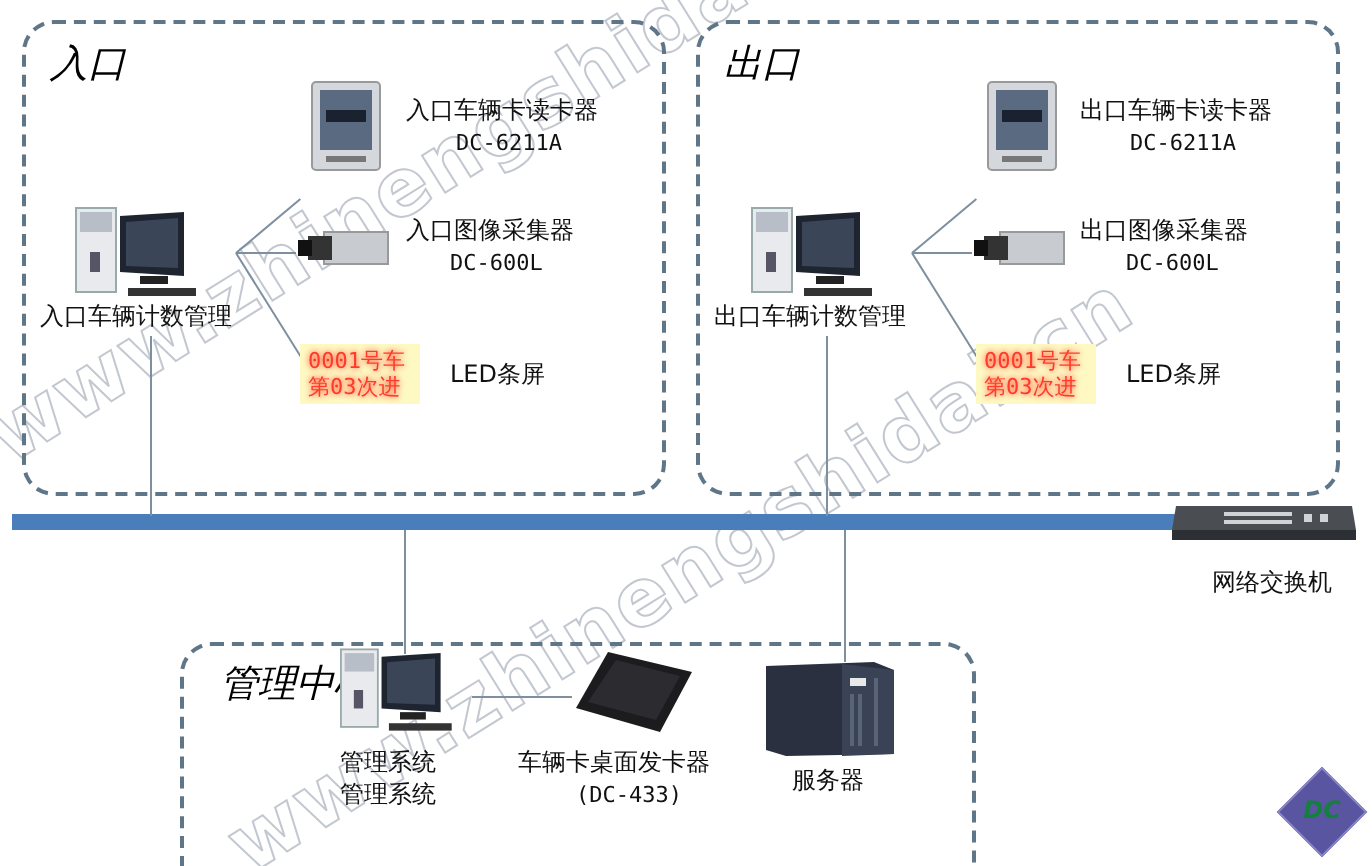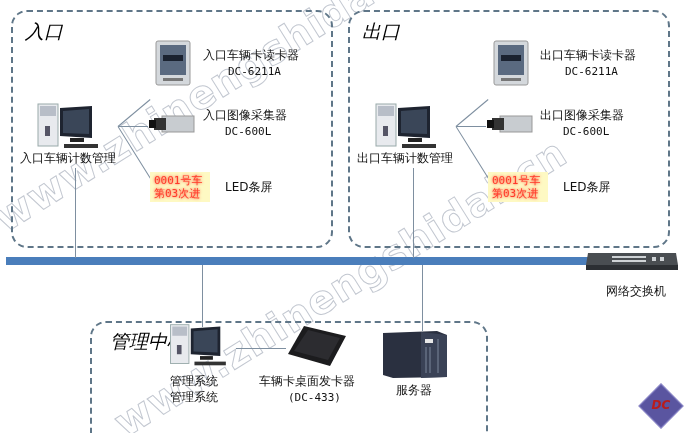--- a/index.html
+++ b/index.html
@@ -29,21 +29,21 @@
     font-size: 11px; line-height: 13px; padding: 2px 4px; box-sizing: border-box;
     font-family: "DejaVu Sans Mono", "Liberation Mono", monospace;
     text-shadow: 0 0 3px #ff2a1a;
   }
   .logo {
     position: absolute; left: 645px; top: 390px; width: 30px; height: 30px;
     background: #5a55a0; transform: rotate(45deg); border: 1px solid #8a86c8;
   }
   .logo-text {
     position: absolute; left: 645px; top: 398px; width: 32px; text-align: center;
-    color: #b91c1c; font-weight: bold; font-style: italic; font-size: 12px;
+    color: #15803d; font-weight: bold; font-style: italic; font-size: 12px;
   }
 </style>
 </head>
 <body>
 
 <div class="watermark" style="left:10px; top:195px; transform: rotate(-32deg);">www.zhinengshidai.cn</div>
 <div class="watermark" style="left:130px; top:400px; transform: rotate(-32deg);">www.zhinengshidai.cn</div>
 
 <div class="zone" style="left:11px; top:10px; width:322px; height:238px;">
   <div class="zone-title" style="left:12px; top:7px;">入口</div>

